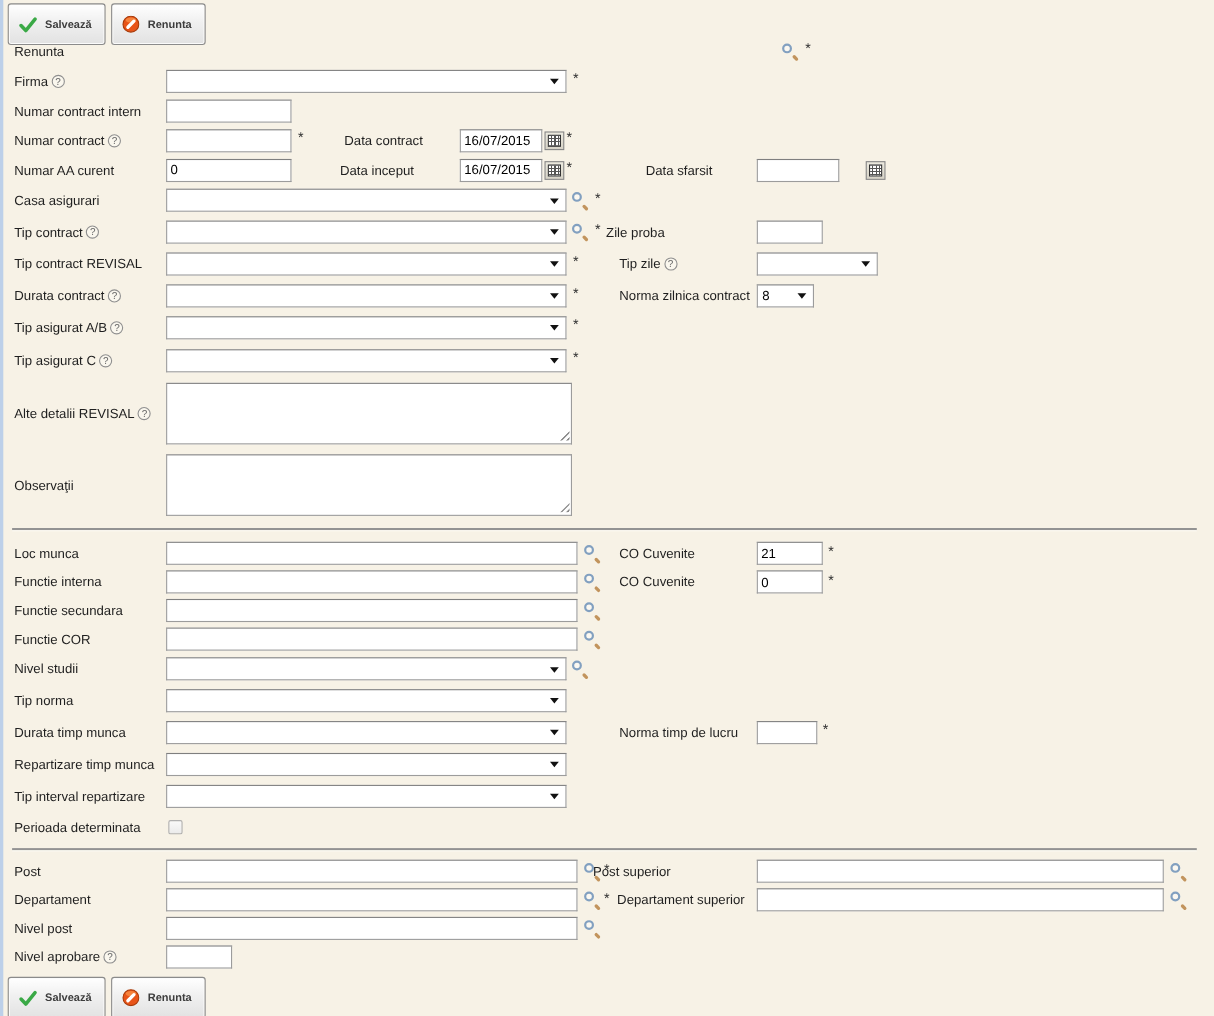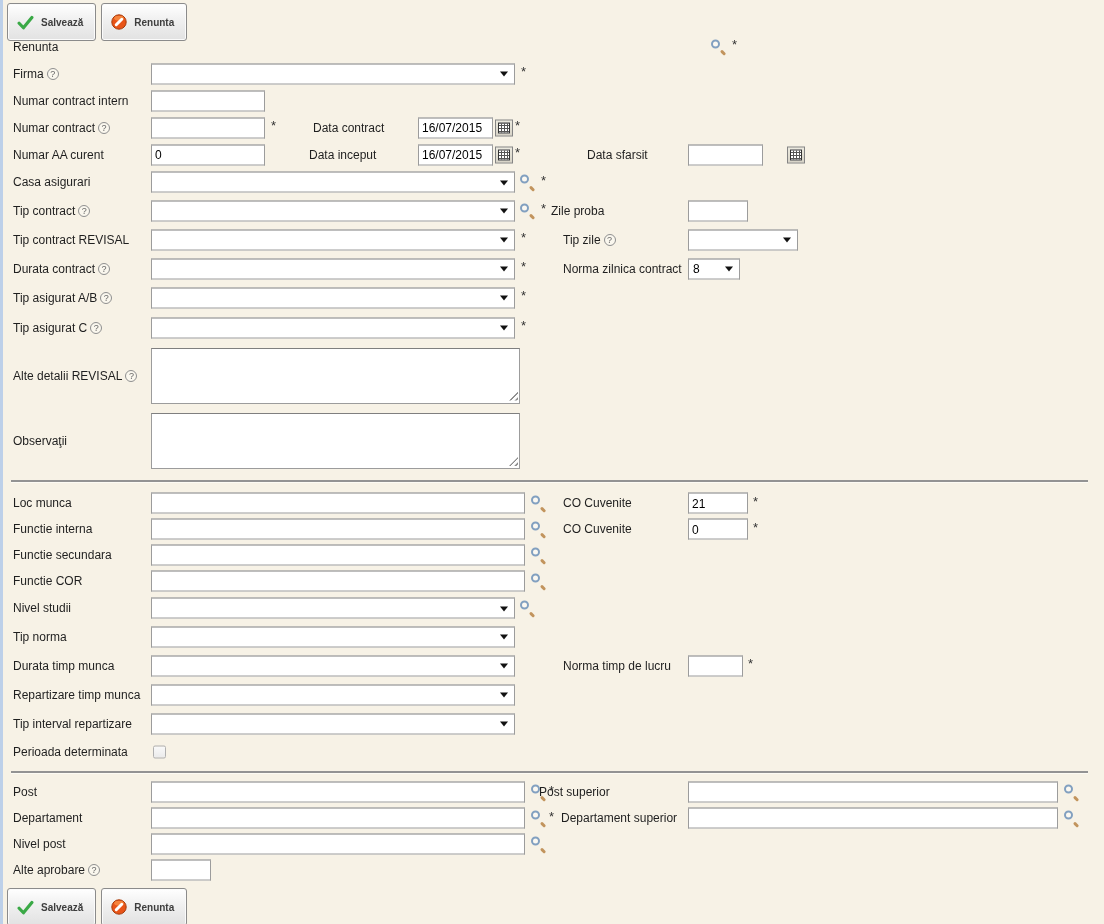--- a/index.html
+++ b/index.html
@@ -459,21 +459,21 @@
     </span>
   <input class="ti" style="left: 148px; width: 374px;" value="">
   <span class="mag" style="left:527px">
       <i></i>
       <b></b>
     </span>
 </div>
 
 <div class="row" style="height:26px">
   <span class="lbl">
-      <span>Alte aprobare</span>
+      <span>Nivel aprobare</span>
       <span class="help">?</span>
     </span>
   <input class="ti" style="left: 148px; width: 60px;" value="">
 </div>
 
 <div class="toolbar bottom">
   <button class="btn">
     <span class="ic">
       <svg class="chk-svg" width="17" height="15" viewBox="0 0 18 16">
           <path d="M2.2 8.8 L6.8 13.6 L15.8 2.6" fill="none" stroke="#3aa946" stroke-width="3.4" stroke-linecap="round" stroke-linejoin="round"></path>

